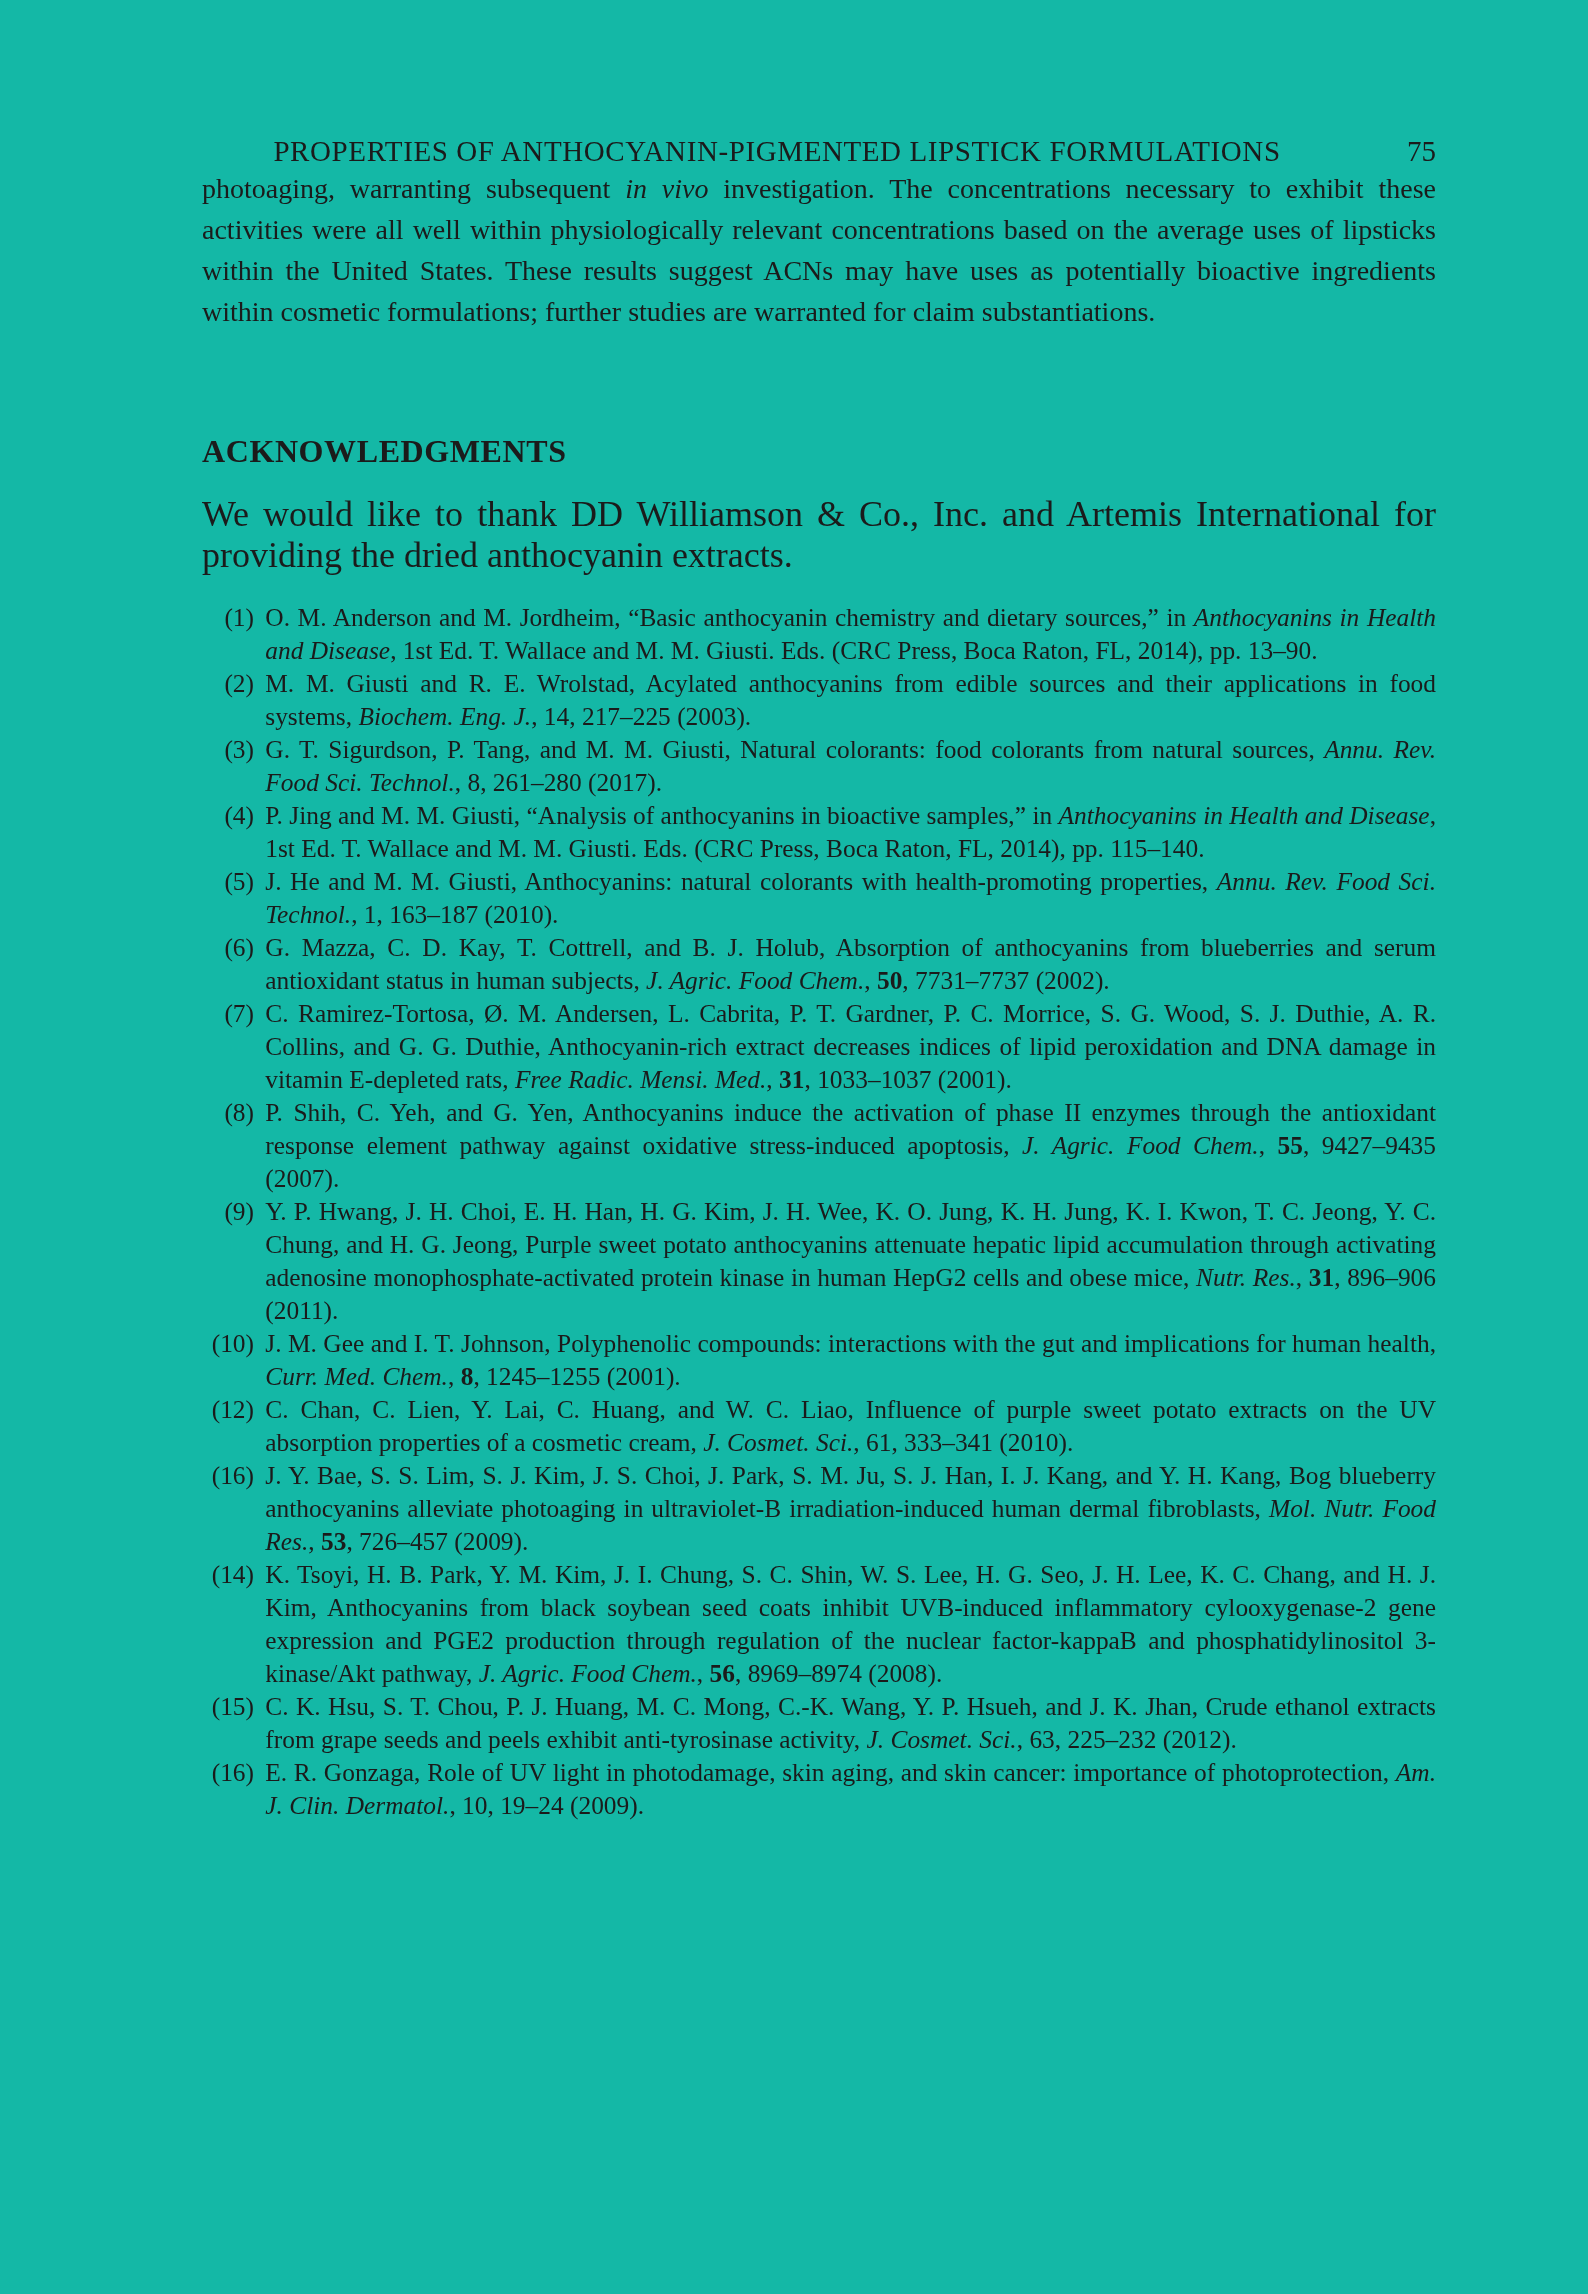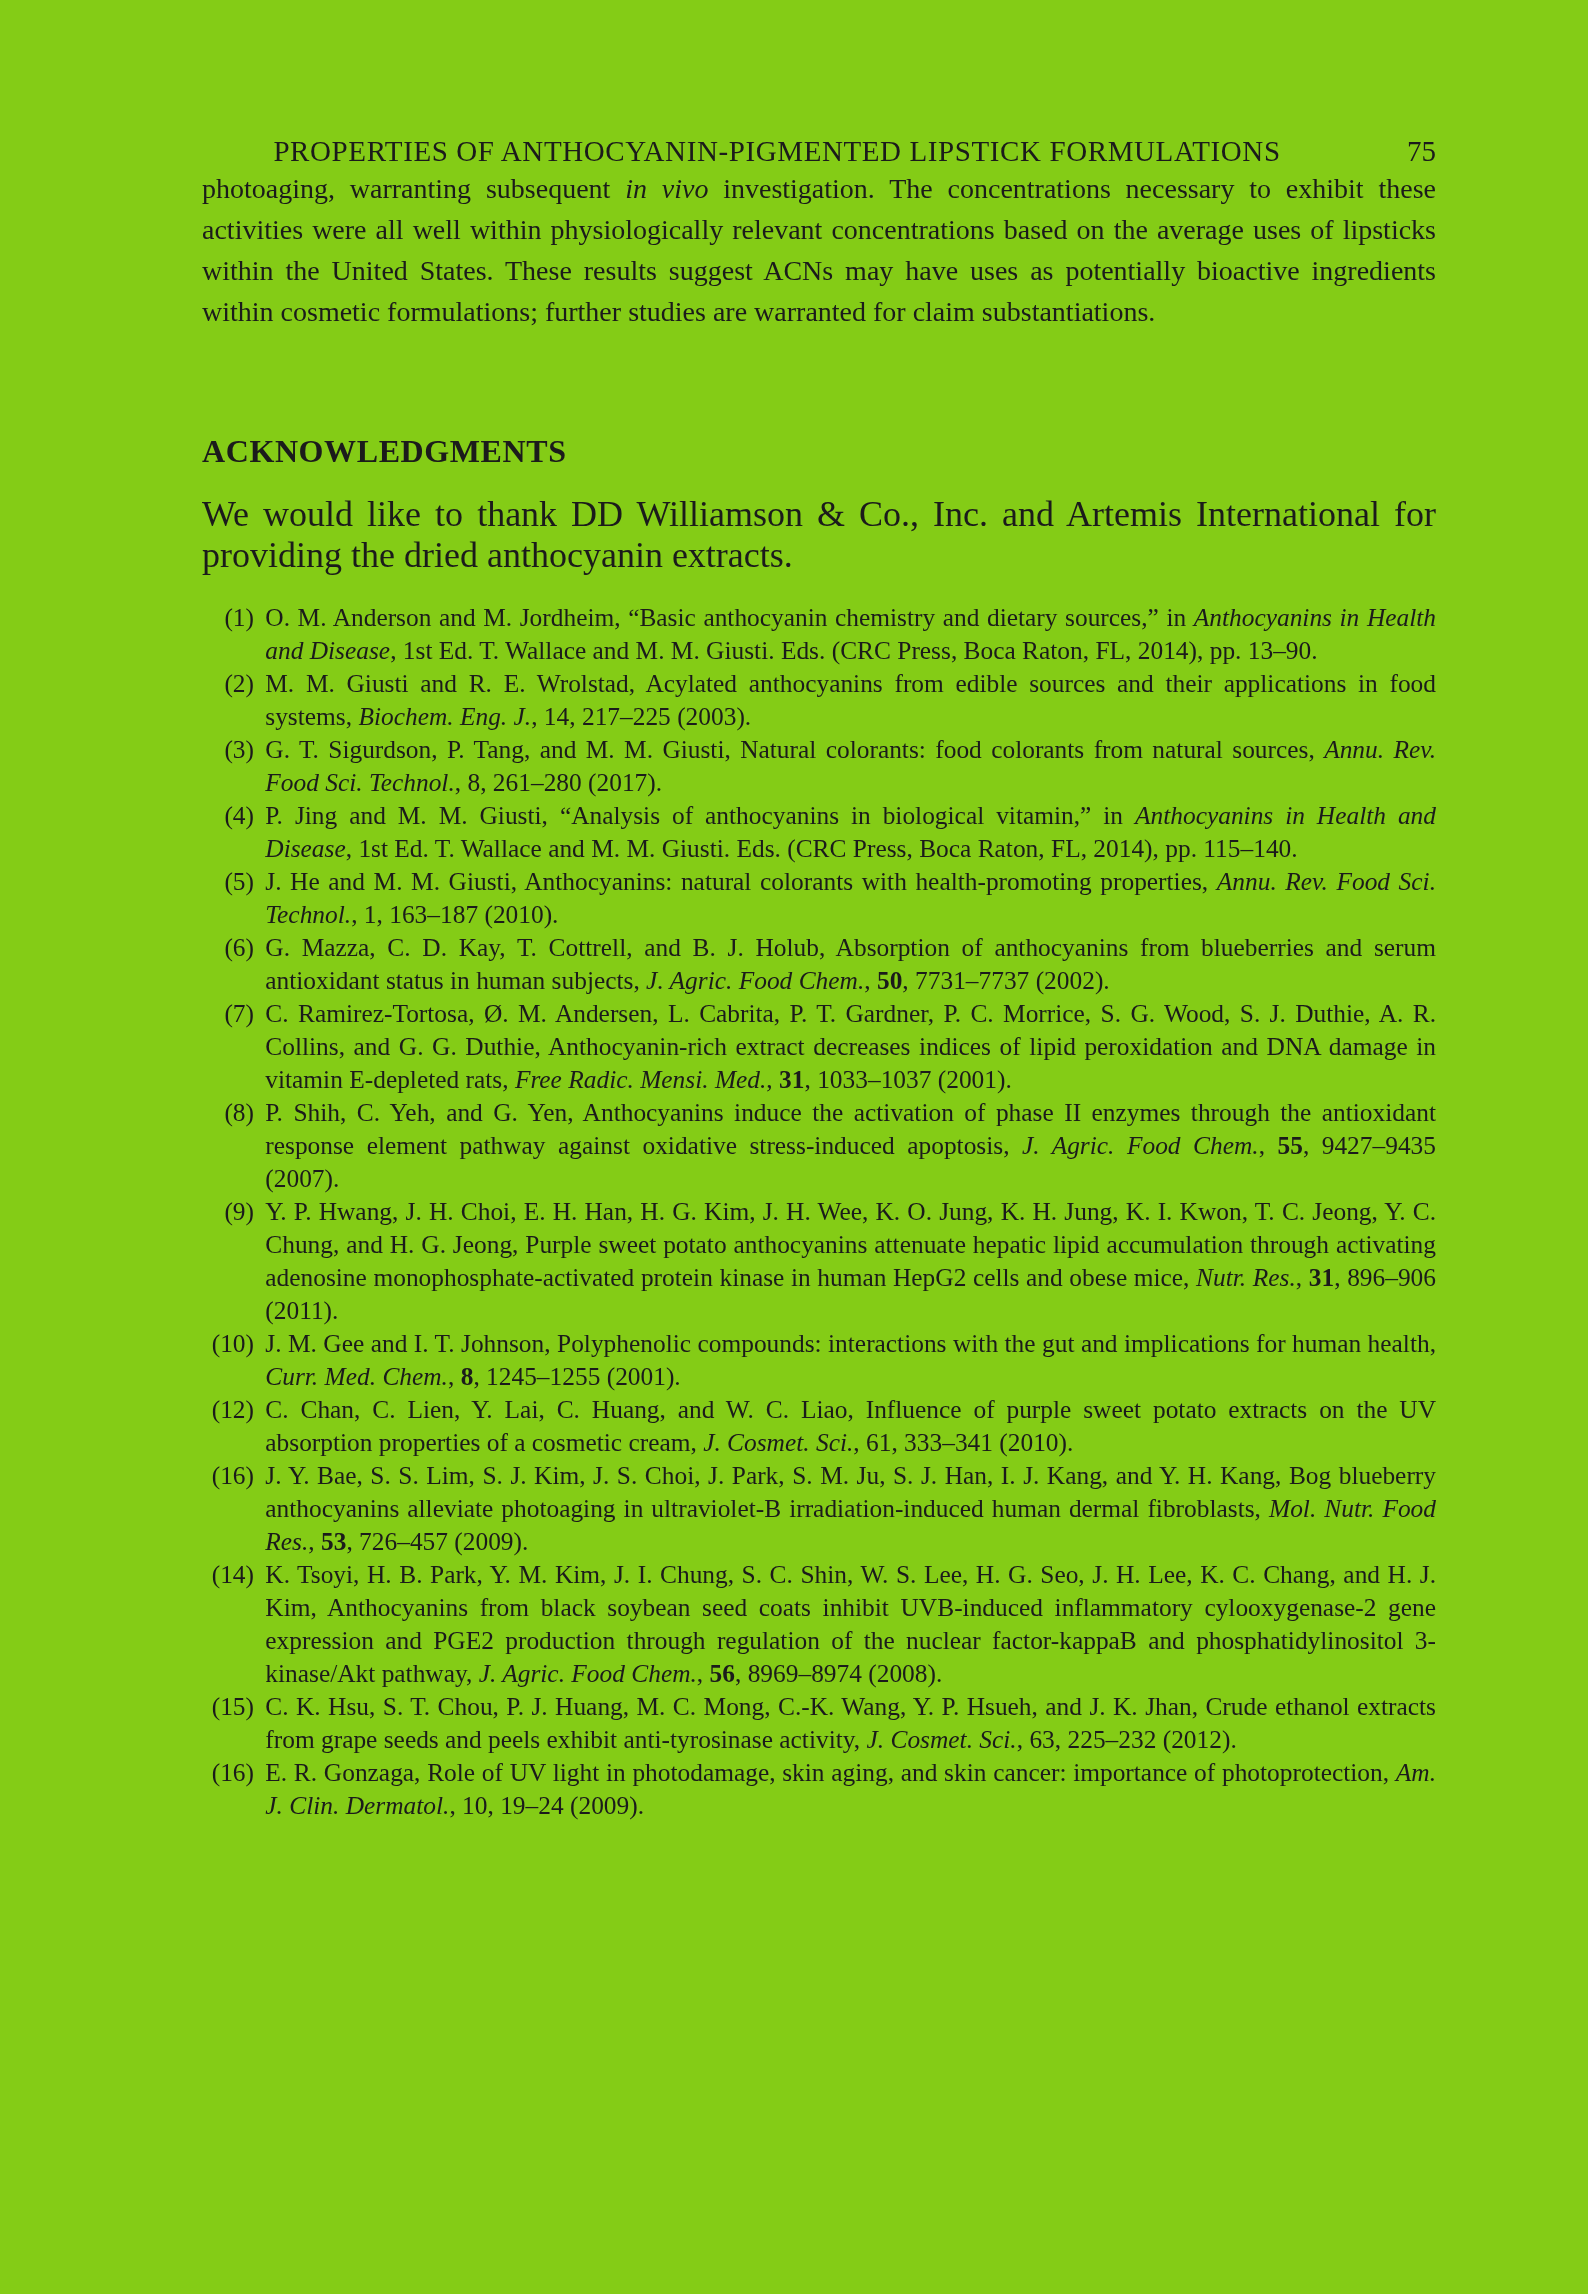--- a/index.html
+++ b/index.html
@@ -1,20 +1,20 @@
 <!DOCTYPE html>
 <html style="font-size:15px"><head>
 <meta charset="utf-8">
 <style>
   html, body { margin: 0; padding: 0; background: #e8e8e8; }
   .page {
     position: relative;
     width: 1589px;
     height: 2295px;
-    background: #84cc16;
+    background: #14b8a6;
     font-family: "Liberation Serif", serif;
     color: #1b1b1b;
     overflow: hidden;
   }
   .content {
     position: absolute;
     left: 202px;
     top: 0;
     width: 1234px;
     padding-top: 134px;
@@ -101,21 +101,21 @@
         <div class="ref-row">
           <span class="ref-num">(2)</span>
           <div class="ref-text"><span>M. M. Giusti and R. E. Wrolstad, Acylated anthocyanins from edible sources and their applications in food systems, </span><i>Biochem. Eng. J.</i><span>, 14, 217–225 (2003).</span></div>
         </div>
         <div class="ref-row">
           <span class="ref-num">(3)</span>
           <div class="ref-text"><span>G. T. Sigurdson, P. Tang, and M. M. Giusti, Natural colorants: food colorants from natural sources, </span><i>Annu. Rev. Food Sci. Technol.</i><span>, 8, 261–280 (2017).</span></div>
         </div>
         <div class="ref-row">
           <span class="ref-num">(4)</span>
-          <div class="ref-text"><span>P. Jing and M. M. Giusti, “Analysis of anthocyanins in biological vitamin,” in </span><i>Anthocyanins in Health and Disease</i><span>, 1st Ed. T. Wallace and M. M. Giusti. Eds. (CRC Press, Boca Raton, FL, 2014), pp. 115–140.</span></div>
+          <div class="ref-text"><span>P. Jing and M. M. Giusti, “Analysis of anthocyanins in bioactive samples,” in </span><i>Anthocyanins in Health and Disease</i><span>, 1st Ed. T. Wallace and M. M. Giusti. Eds. (CRC Press, Boca Raton, FL, 2014), pp. 115–140.</span></div>
         </div>
         <div class="ref-row">
           <span class="ref-num">(5)</span>
           <div class="ref-text"><span>J. He and M. M. Giusti, Anthocyanins: natural colorants with health-promoting properties, </span><i>Annu. Rev. Food Sci. Technol.</i><span>, 1, 163–187 (2010).</span></div>
         </div>
         <div class="ref-row">
           <span class="ref-num">(6)</span>
           <div class="ref-text"><span>G. Mazza, C. D. Kay, T. Cottrell, and B. J. Holub, Absorption of anthocyanins from blueberries and serum antioxidant status in human subjects, </span><i>J. Agric. Food Chem.</i><span>, </span><b>50</b><span>, 7731–7737 (2002).</span></div>
         </div>
         <div class="ref-row">

